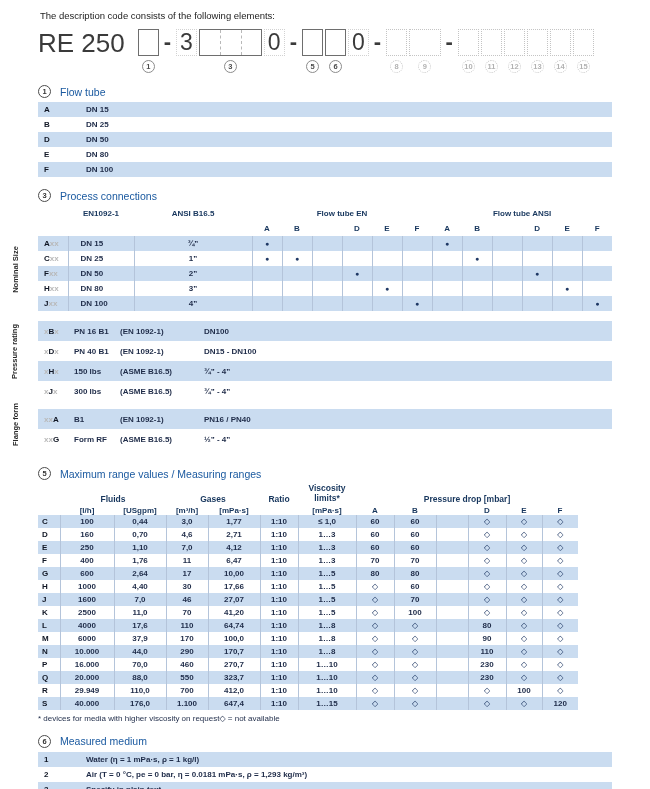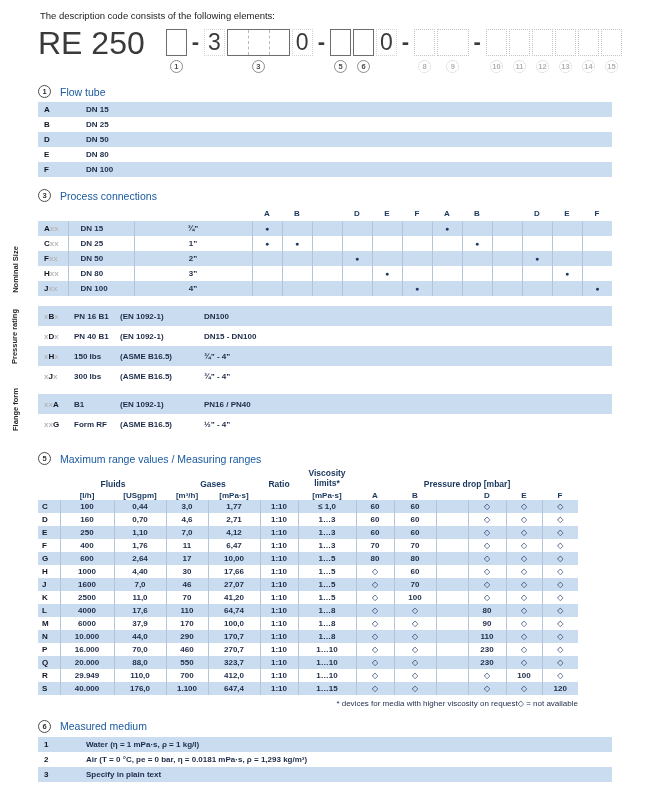--- a/index.html
+++ b/index.html
@@ -6,21 +6,21 @@
   body{
     width:650px;height:789px;box-sizing:border-box;
     padding:8px 12px 0 38px;overflow:hidden;
     font-family:"Liberation Sans","DejaVu Sans",sans-serif;
     color:#1e2b48;
   }
   .intro{font-size:9.5px;color:#1c1c1c;margin:2px 0 8px 2px;}
 
   
   .code-row{display:flex;align-items:flex-start;margin:2px 0 12px 0;}
-  .code-prefix{font-size:32px;line-height:28px;color:#3a3a3a;padding-right:20px;white-space:nowrap;}
+  .code-prefix{font-size:26px;line-height:28px;color:#3a3a3a;padding-right:12px;white-space:nowrap;}
   .code-item{display:inline-flex;flex-direction:column;align-items:center;margin:0 1px;}
   .code-box{height:27px;box-sizing:border-box;position:relative;display:inline-block;background:#fff;}
   .code-box.solid{border:1.6px solid #6e6e6e;}
   .code-box.dotted{border:1.4px dotted #c4c4c4;}
   .code-div{position:absolute;top:0;bottom:0;width:0;border-left:1.3px dashed #b8b8b8;}
   .code-char{font-size:23px;line-height:24px;color:#3a3a3a;border:1.3px dotted #d2d2d2;height:27px;box-sizing:border-box;padding:0 3px;}
   .code-dash{font-size:22px;line-height:26px;font-weight:700;color:#3a3a3a;padding:0 3px;}
   .code-circle{width:13px;height:13px;border-radius:50%;font-size:7.5px;font-weight:700;
     display:flex;align-items:center;justify-content:center;box-sizing:border-box;margin-top:4px;}
   .code-circle.solid{border:1px solid #8c8c8c;color:#4c4c4c;}
@@ -56,21 +56,21 @@
   .pf td{height:20px;}
 
   
   .meas td{height:13px;text-align:center;border-left:1px solid #b4c4da;}
   .meas td:first-child{border-left:none;text-align:left;padding-left:4px;}
   .meas tr.mh td{background:#fff !important;border-left:none;color:#17365d;height:auto;}
   .mh1 td{vertical-align:bottom;padding-bottom:2px;font-size:8.5px;}
   .mh1 td.wrap{white-space:normal;line-height:1.15;}
   .mh2 td{height:12px;vertical-align:middle;margin-top:7px;}
   .dia{font-size:8px;color:#1f3864;line-height:1;}
-  .footnote{display:flex;justify-content:flex-end;width:540px;font-size:8px;font-weight:400;color:#1e2b48;margin-top:4px;}
+  .footnote{display:flex;justify-content:flex-start;width:540px;font-size:8px;font-weight:400;color:#1e2b48;margin-top:4px;}
   .gap8{height:8px;} .gap10{height:10px;} .gap12{height:12px;} .gap18{height:18px;}
 </style>
 </head>
 <body>
 
 <p class="intro">The description code consists of the following elements:</p>
 
 <div class="code-row">
   <span class="code-prefix">RE 250</span>
   <span id="code-items" style="display:inline-flex;align-items:flex-start;">
@@ -193,20 +193,27 @@
     <span>Nominal Size</span>
   </div>
   <table class="proc" style="width:574px">
     <colgroup>
       <col style="width:30px">
         <col style="width:66px">
         <col style="width:118px">
       <col span="12" style="width:30px">
     </colgroup>
     <tbody>
+      <tr class="ph">
+        <td></td>
+        <td>EN1092-1</td>
+        <td>ANSI B16.5</td>
+        <td colspan="6">Flow tube EN</td>
+        <td colspan="6">Flow tube ANSI</td>
+      </tr>
       <tr class="ph" id="proc-letter-row">
         <td></td>
           <td></td>
           <td></td>
       <td>A</td>
           <td>B</td>
           <td></td>
           <td>D</td>
           <td>E</td>
           <td>F</td>

